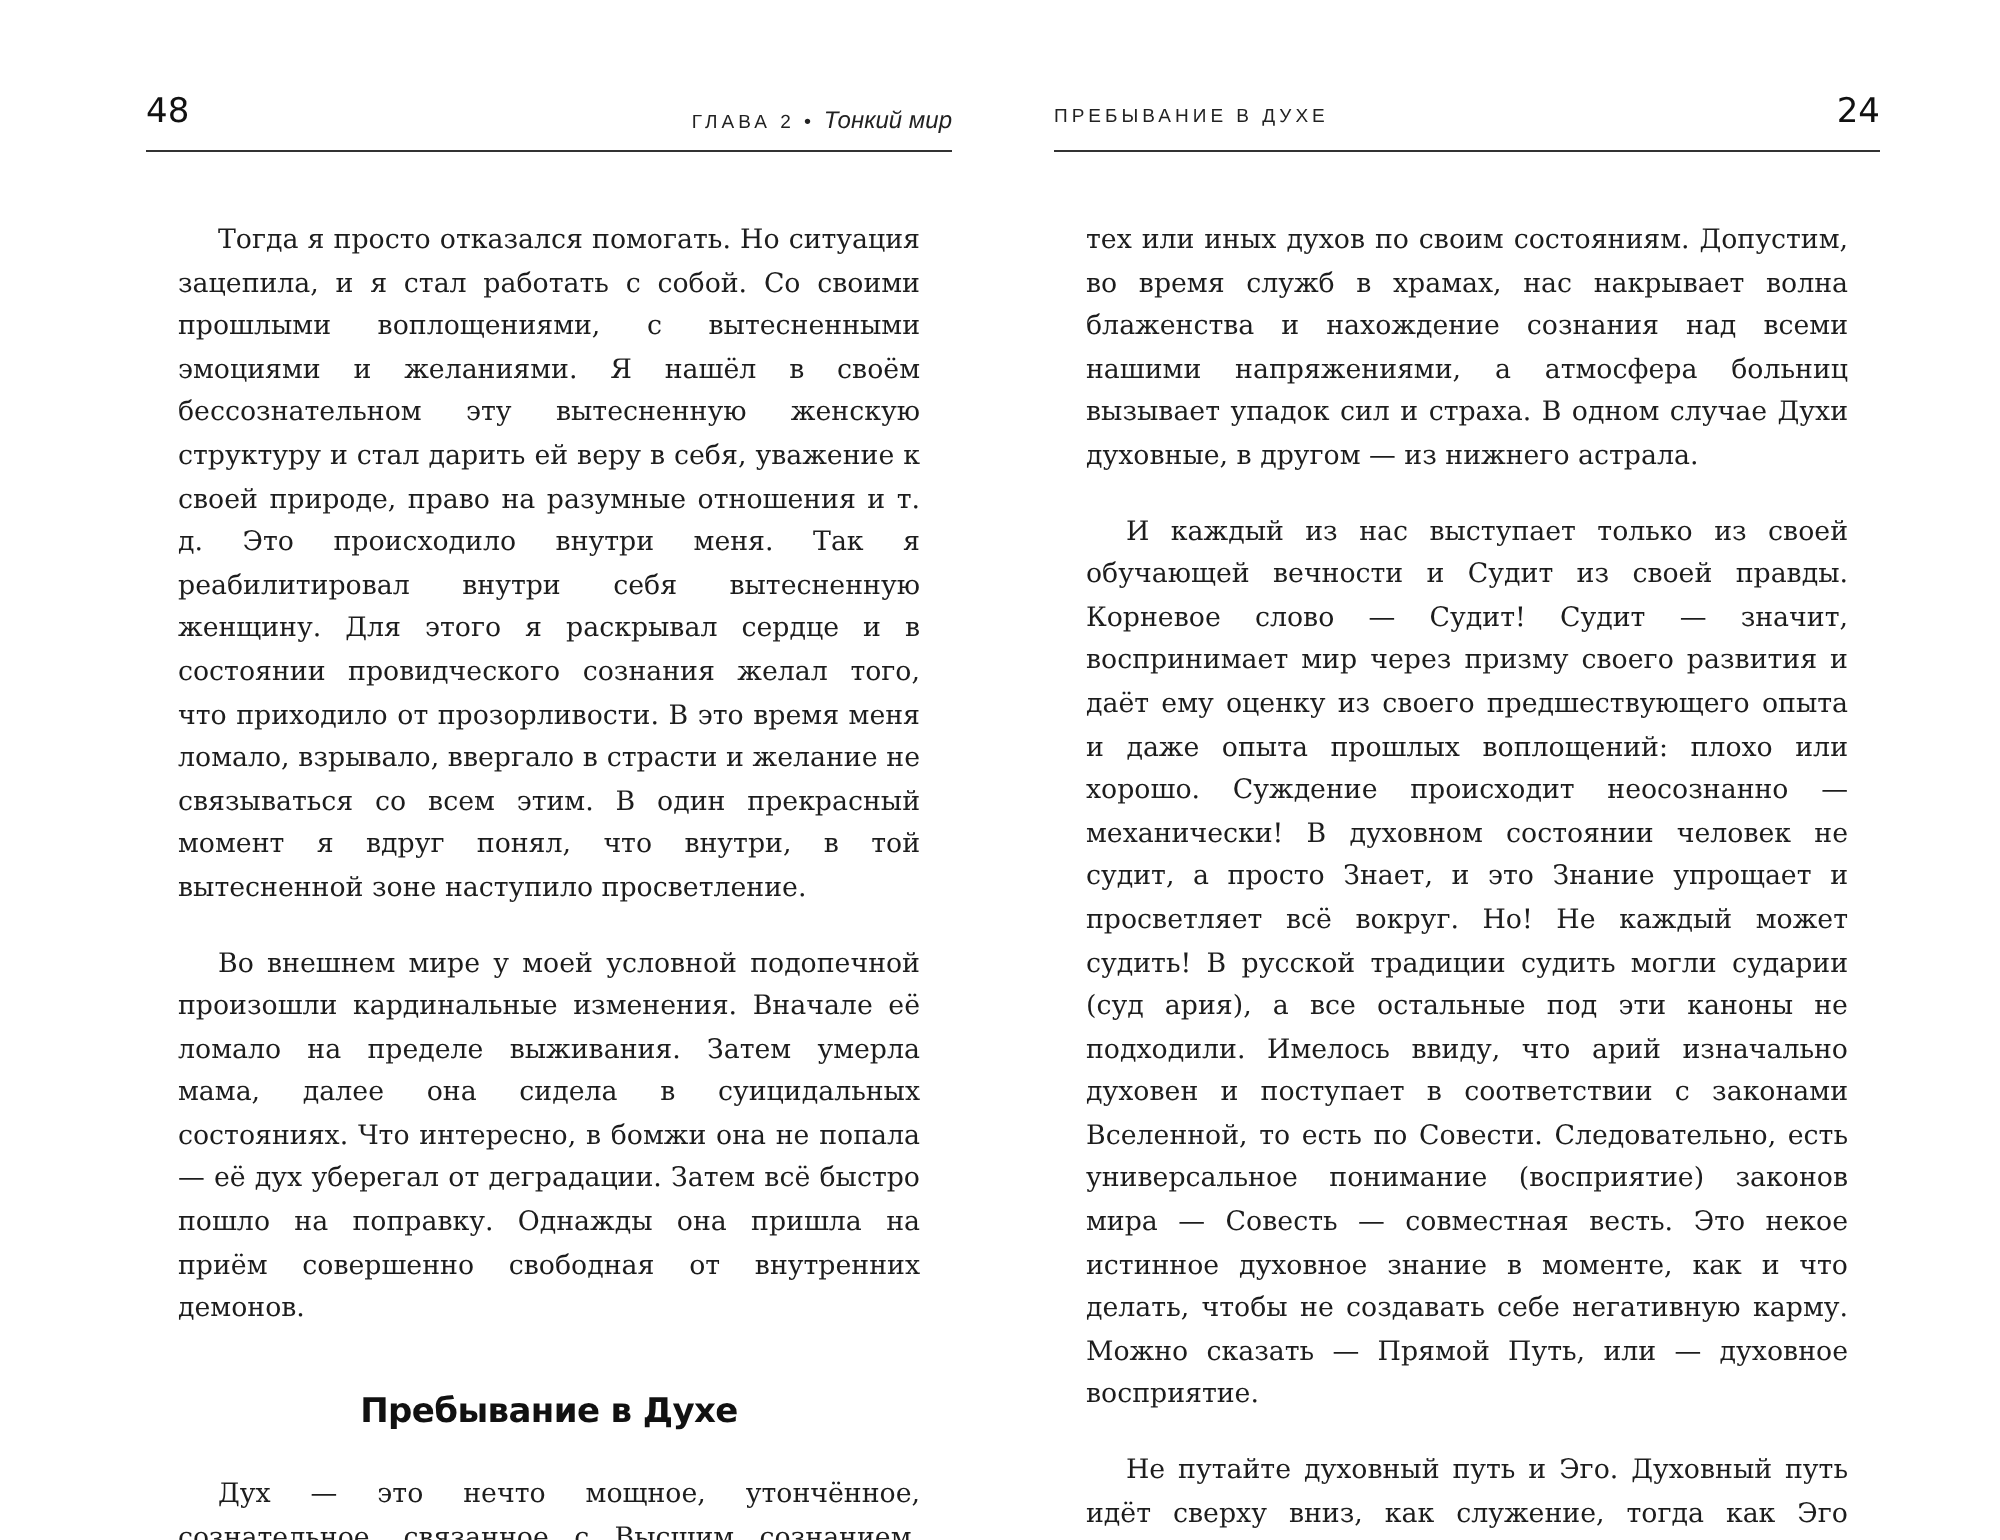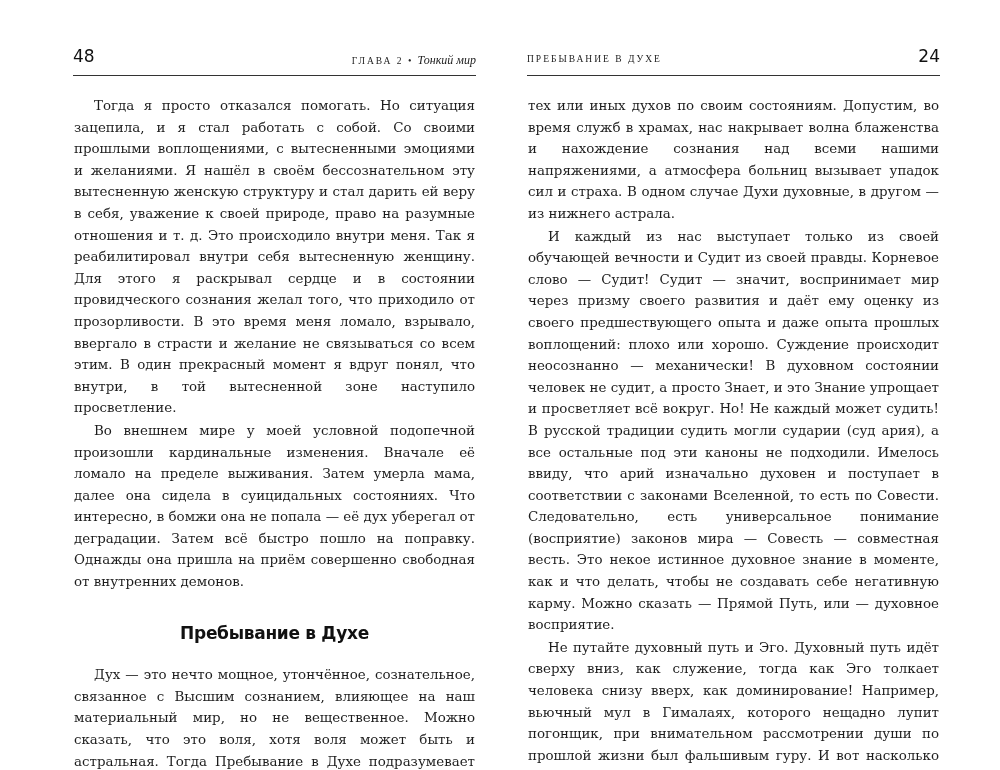--- a/index.html
+++ b/index.html
@@ -4,28 +4,28 @@
 <style>
   html, body { margin: 0; padding: 0; background: #ffffff; }
   body { width: 1000px; height: 770px; position: relative; overflow: hidden; color: #1d1d1d; }
   .page { position: absolute; top: 0; height: 770px; }
   .page-left { left: 73px; width: 403px; }
   .page-right { left: 527px; width: 413px; }
   .running-head { position: absolute; top: 46px; left: 0; right: 0; height: 26px; }
   .page-num { position: absolute; top: 0; font-family: "DejaVu Sans", sans-serif; font-size: 17px; color: #111; }
   .page-left .page-num { left: 0; text-align: right; }
   .page-right .page-num { right: 0; }
-  .head-text { position: absolute; top: 7px; font-family: Liberation Serif, serif; font-size: 10px; letter-spacing: 1.8px; color: #222; text-align: right; }
+  .head-text { position: absolute; top: 7px; font-family: Liberation Sans, sans-serif; font-size: 10px; letter-spacing: 1.8px; color: #222; text-align: right; }
   .page-left .head-text { right: 0; }
   .page-right .head-text { left: 0; }
   .head-text .chap-small { text-transform: uppercase; letter-spacing: 2px; font-size: 9.5px; }
   .head-text .chap-title { font-style: italic; letter-spacing: 0; font-size: 12px; }
   .rule { position: absolute; top: 75px; left: 0; right: 0; height: 1px; background: #333; }
   .body { position: absolute; top: 94px; left: 0; right: 0; font-family: "DejaVu Serif", serif; font-size: 13.4px; line-height: 21.6px; text-align: justify; hyphens: auto; color: #1d1d1d; }
-  .body p { margin: 1px; text-indent: 20px; }
+  .body p { margin: 16px; text-indent: 20px; }
   .body p.noindent { text-indent: 0; }
   .section-title { font-family: "DejaVu Sans", sans-serif; font-weight: bold; font-size: 17px; text-align: center; margin: 30px 0 20px 0; text-indent: 0; color: #111; letter-spacing: -0.3px; }
 </style>
 </head>
 <body>
 
 <div class="page page-left">
   <div class="running-head">
     <span class="page-num">48</span>
     <span class="head-text">

